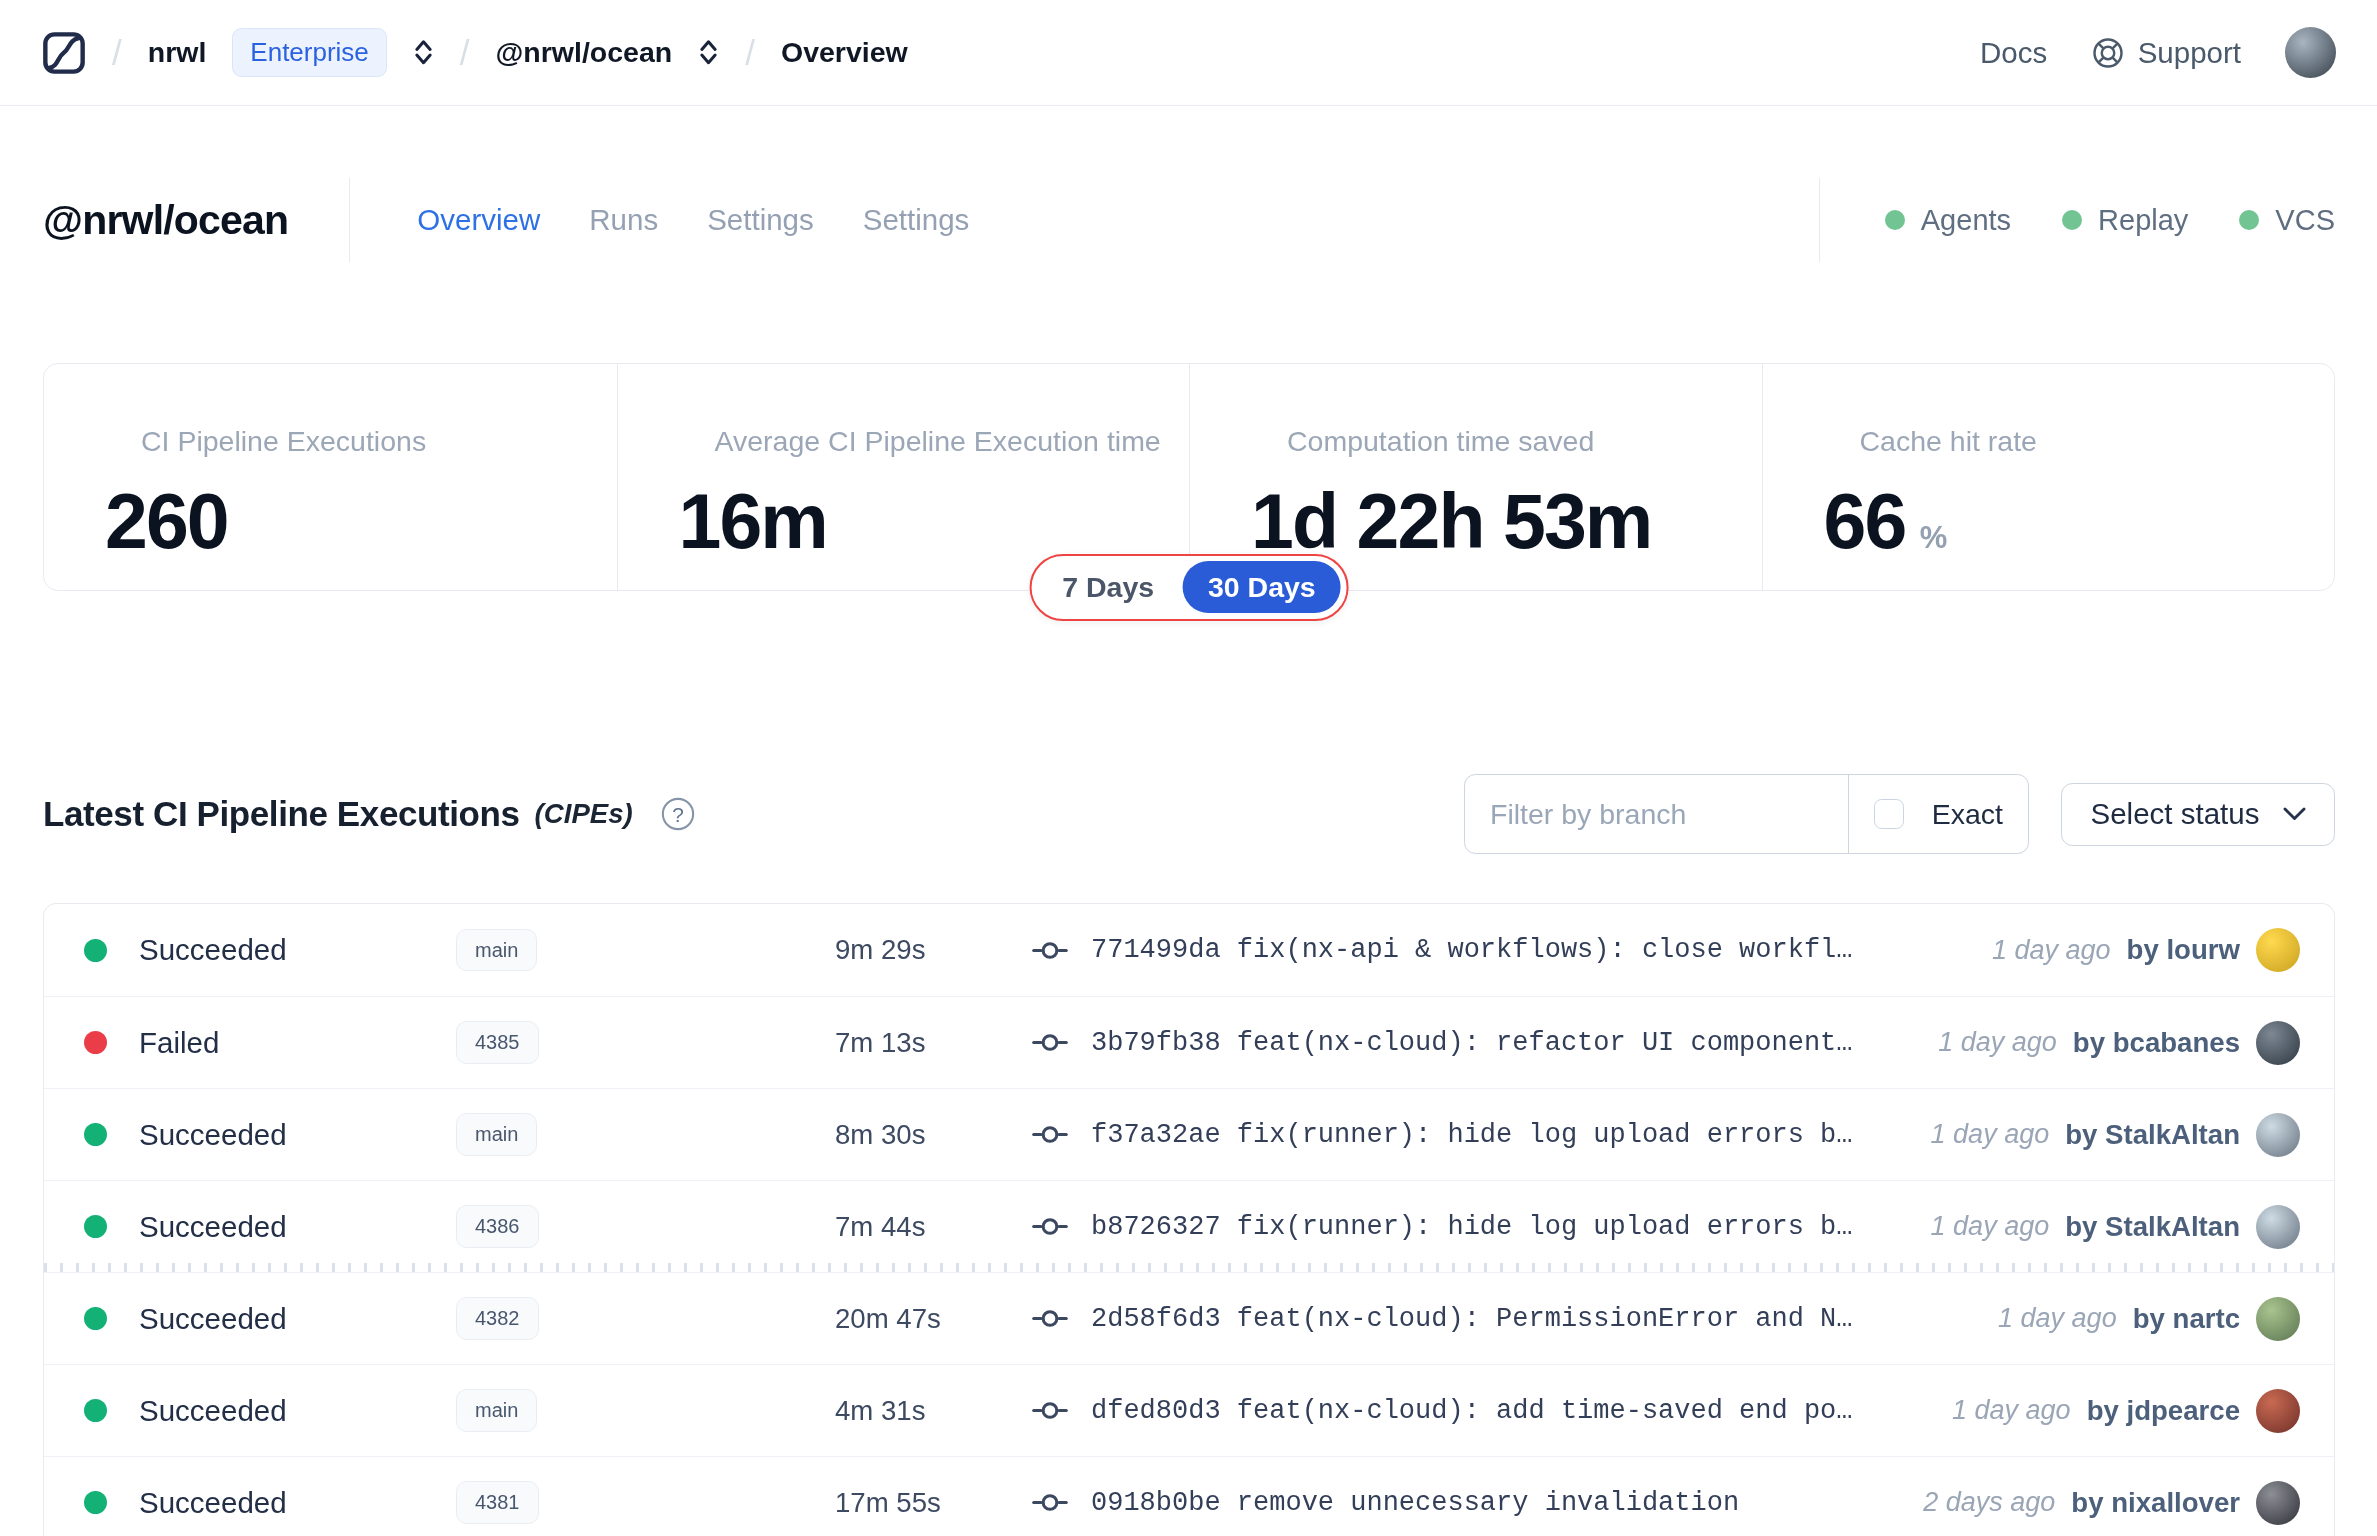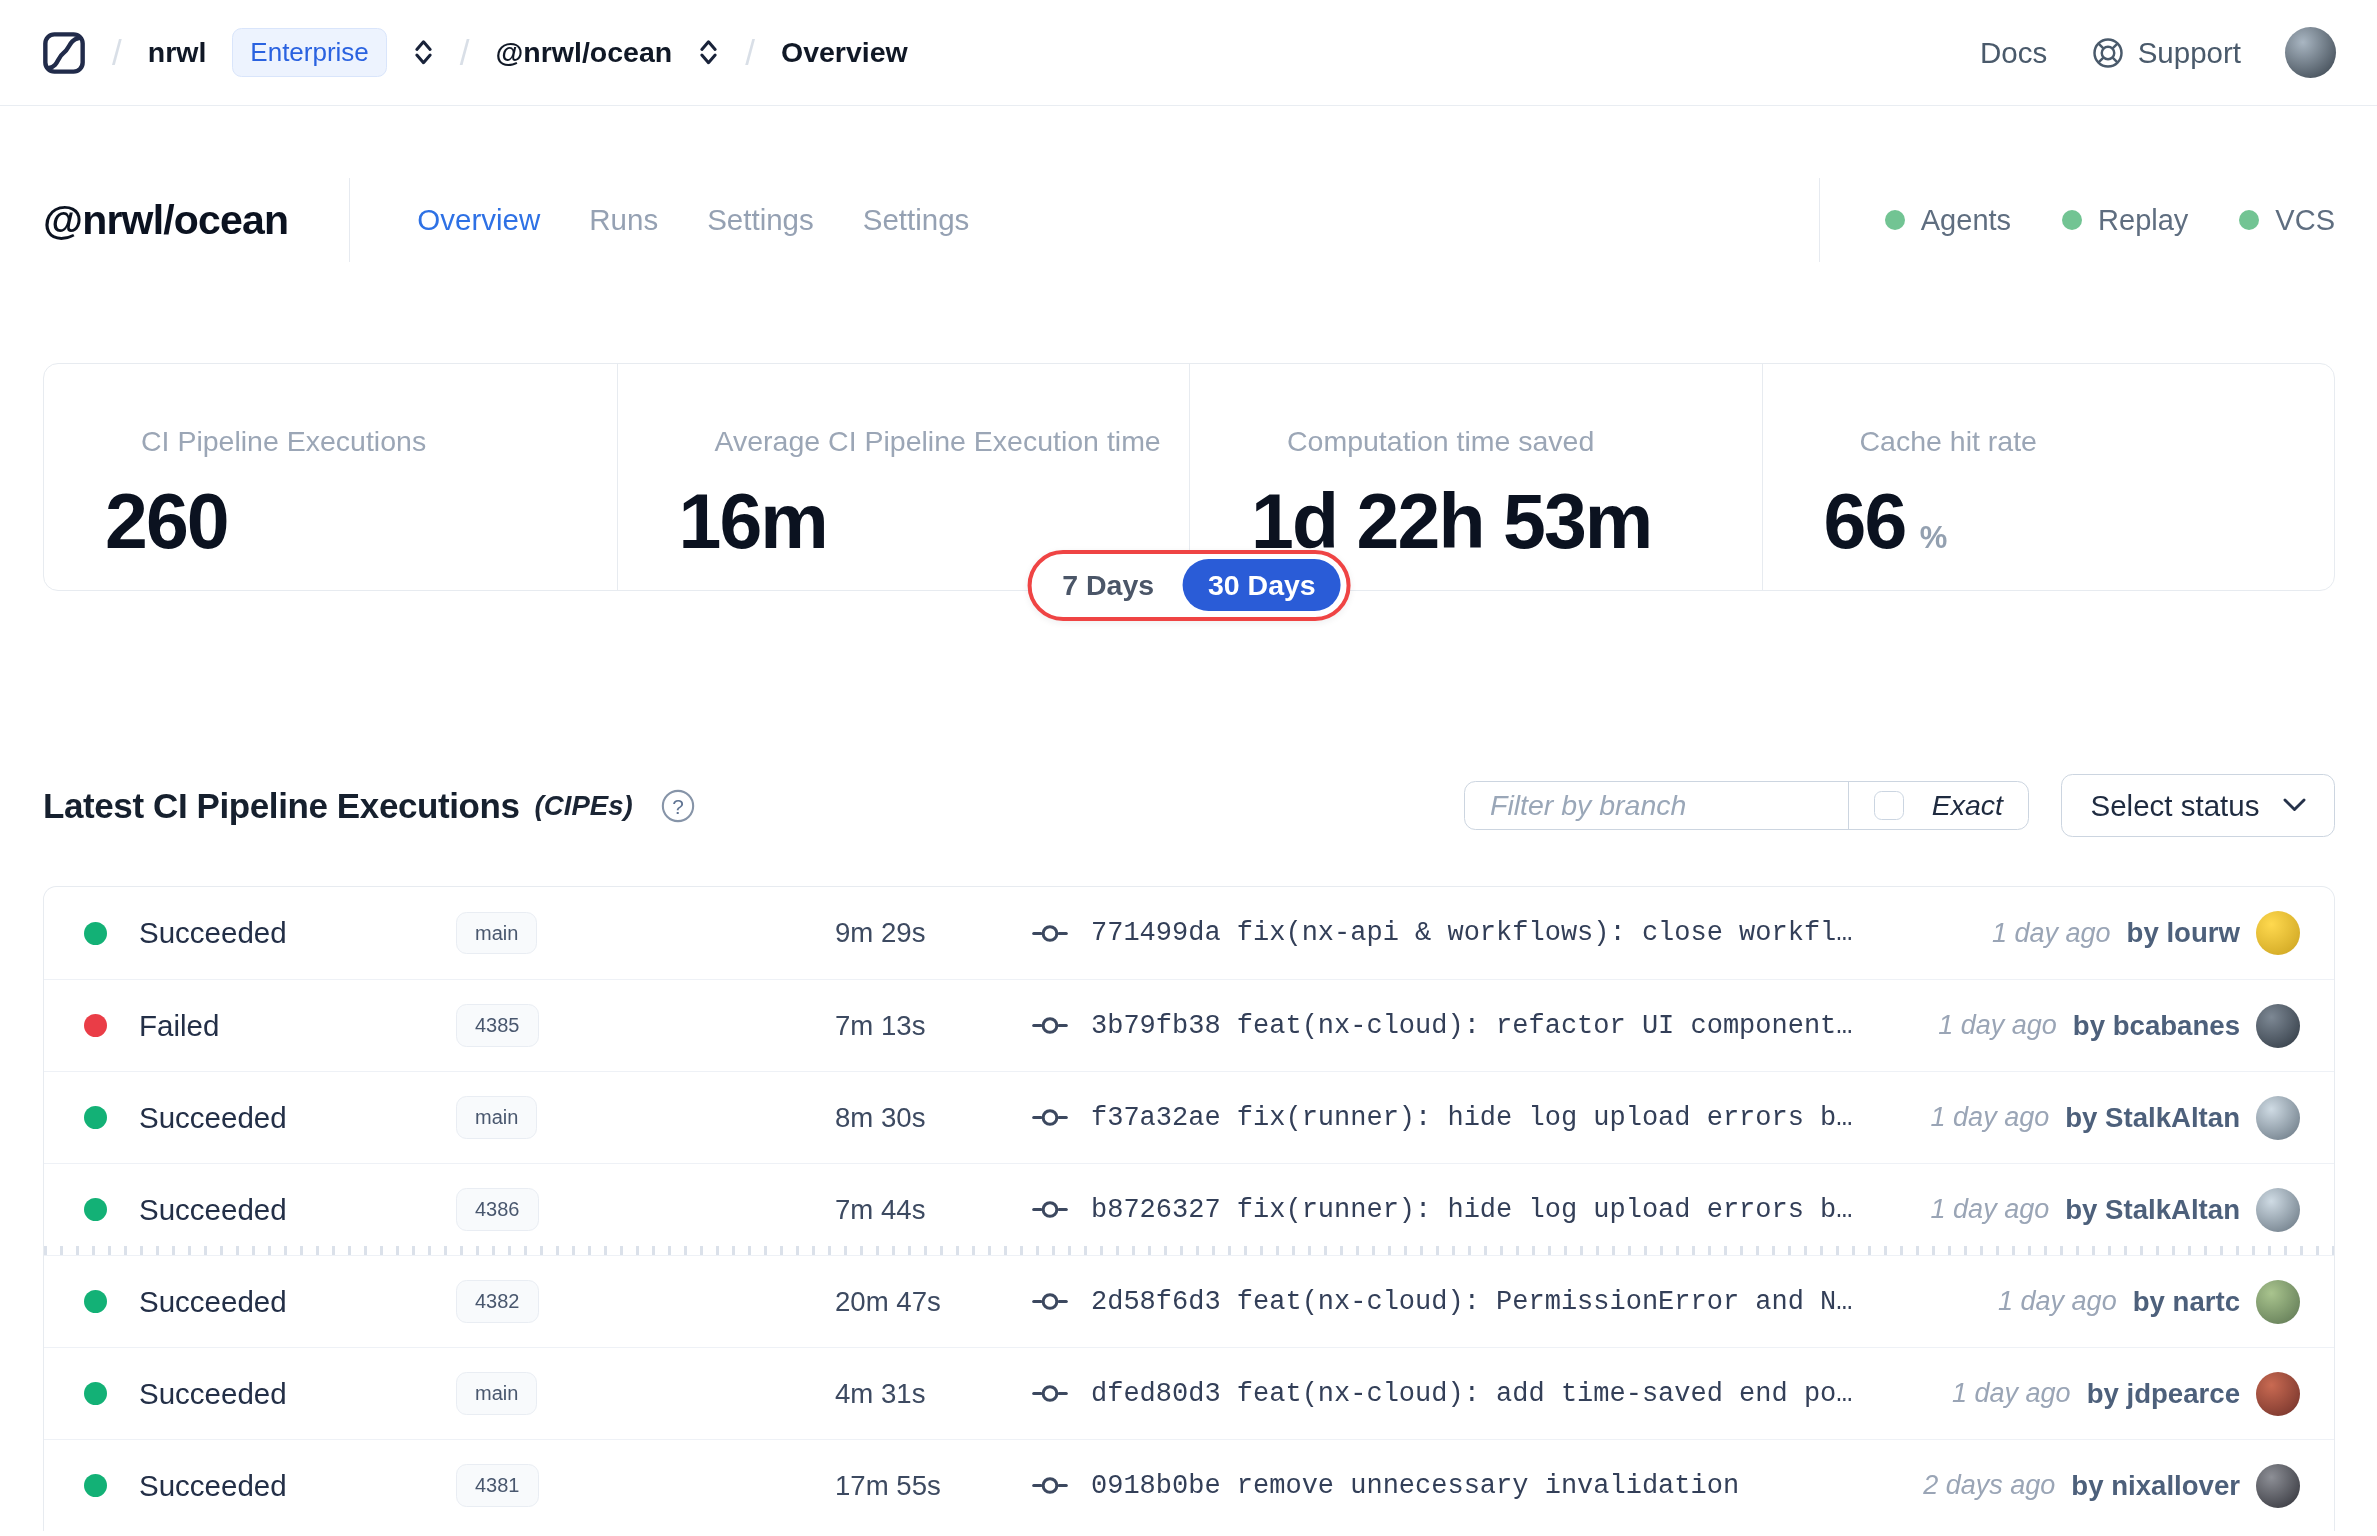--- a/index.html
+++ b/index.html
@@ -35,34 +35,34 @@
   .stats { position:relative; margin:99px 43px 0; border:1px solid #e7ebf0; border-radius:15px;
     display:grid; grid-template-columns:repeat(4,1fr); height:228px; background:#fff; }
   .stat { padding:61px 0 0 61px; border-left:1px solid #e7ebf0; }
   .stat:first-child { border-left:none; }
   .stat-label { font-size:28.5px; color:#9ba6b6; font-weight:500;margin-left:36px; }
   .stat-value { margin-top:19px; font-size:77px; font-weight:700; letter-spacing:-1.9px; color:#0b1220;
     display:flex; align-items:baseline; gap:14.3px; }
   .stat-suffix { font-size:31px; color:#93a0b0; font-weight:600; letter-spacing:0; }
 
   .range-toggle { position:absolute; left:50%; bottom:-31px; transform:translateX(-50%);
-    background:#fff; border:4px solid #ef4444; border-radius:950px; padding:5.7px;
+    background:#fff; border:2px solid #ef4444; border-radius:950px; padding:5.7px;
     display:flex; align-items:center; gap:3.8px; box-shadow:0 1.9px 7.6px rgba(15,23,42,.07); }
   .toggle-opt { font-size:28.5px; color:#4b5668; font-weight:600; padding:9.5px 25px; background:none; border:none;
     border-radius:950px; cursor:pointer; white-space:nowrap; }
   .toggle-opt.selected { background:#2a5cd7; color:#fff; font-weight:700; }
 
   
   .cipe-head { margin:183px 43px 0; display:flex; align-items:center; }
   .cipe-title { font-size:35px; font-weight:700; color:#16202e; letter-spacing:-0.4px; }
   .cipe-suffix { font-size:27.6px; font-weight:700; font-style:italic; color:#1b2534; margin-left:15px; }
   .help-icon { margin-left:27px; display:flex; align-items:center; }
   .cipe-controls { margin-left:auto; display:flex; align-items:center; gap:32px; }
-  .input-group { display:flex; align-items:stretch; border:1px solid #ccd5e0; border-radius:11.4px; height:49px;
-    width:565px; overflow:hidden; background:#fff;font-style:italic; }
+  .input-group { display:flex; align-items:stretch; border:1px solid #ccd5e0; border-radius:11.4px; height:80px;
+    width:565px; overflow:hidden; background:#fff; }
   .input-left { flex:1; display:flex; align-items:center; padding:0 25px; }
   .input-placeholder { font-size:28.5px; color:#9aa7b8; }
   .input-right { border-left:1px solid #ccd5e0; display:flex; align-items:center; gap:28px; padding:0 25px; }
   .checkbox { width:29.5px; height:29.5px; border:1.9px solid #cbd5e1; border-radius:7.6px; background:#fff; }
   .exact-label { font-size:28.5px; color:#1f2b40; font-weight:500; }
   .select-btn { height:63px; width:274px; border:1px solid #ccd5e0; border-radius:11.4px; background:#fff;
     display:flex; align-items:center; justify-content:space-between; padding:0 28.5px; font-size:29.5px;
     color:#1f2b40; font-weight:500; cursor:pointer; }
 
   

